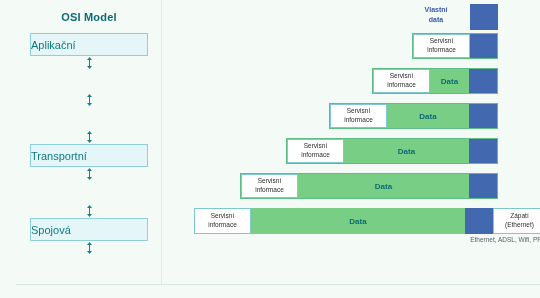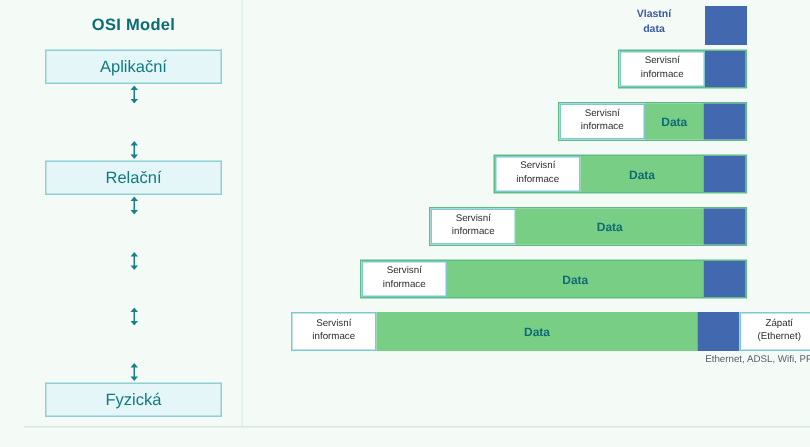--- a/index.html
+++ b/index.html
@@ -18,21 +18,21 @@
   
   .osi-title{
     position:absolute;left:14px;top:11px;width:118px;
     text-align:center;font-size:11px;font-weight:bold;color:#0d6b73;
     letter-spacing:.2px;
   }
   .layer{
     position:absolute;left:14px;width:118px;height:23px;
     background:#e4f6f7;border:1px solid #8fcfd6;
     box-sizing:border-box;
-    display:flex;align-items:center;justify-content:center;
+    display:flex;align-items:center;justify-content:flex-start;
     font-size:11px;color:#107a80;
   }
   .arrow{
     position:absolute;left:69px;width:9px;height:9px;
   }
   .arrow svg{display:block;}
 
   
   .row{position:absolute;height:26px;box-sizing:border-box;display:flex;}
   .row.framed{border:1px solid #5dbd84;}
@@ -66,25 +66,25 @@
 <div id="stage">
 
   <div class="v-divider"></div>
   <div class="h-divider"></div>
 
   <div class="osi-title">OSI Model</div>
 
   <div class="layer" style="top:33px">
       <span>Aplikační</span>
     </div>
-  <div class="layer" style="top:107px">
-      <span>Relační</span>
-    </div>
-  <div class="layer" style="top:255px">
-      <span>Fyzická</span>
+  <div class="layer" style="top:144px">
+      <span>Transportní</span>
+    </div>
+  <div class="layer" style="top:218px">
+      <span>Spojová</span>
     </div>
 
   <div class="arrow" style="top:57px">
       <svg width="9" height="12" viewBox="0 0 9 12">
         <path d="M4.5 0 L7 3 H2 Z" fill="#17808a"></path>
         <path d="M4.5 12 L7 9 H2 Z" fill="#17808a"></path>
         <rect x="4" y="2.5" width="1" height="7" fill="#17808a"></rect>
       </svg>
     </div>
   <div class="arrow" style="top:94px">

